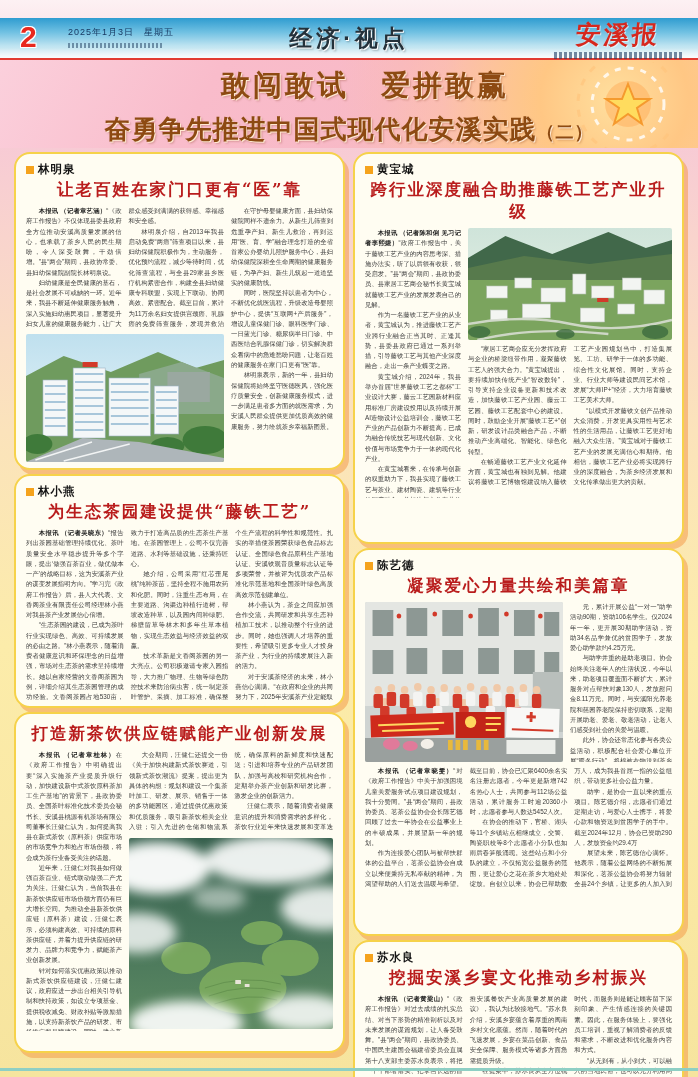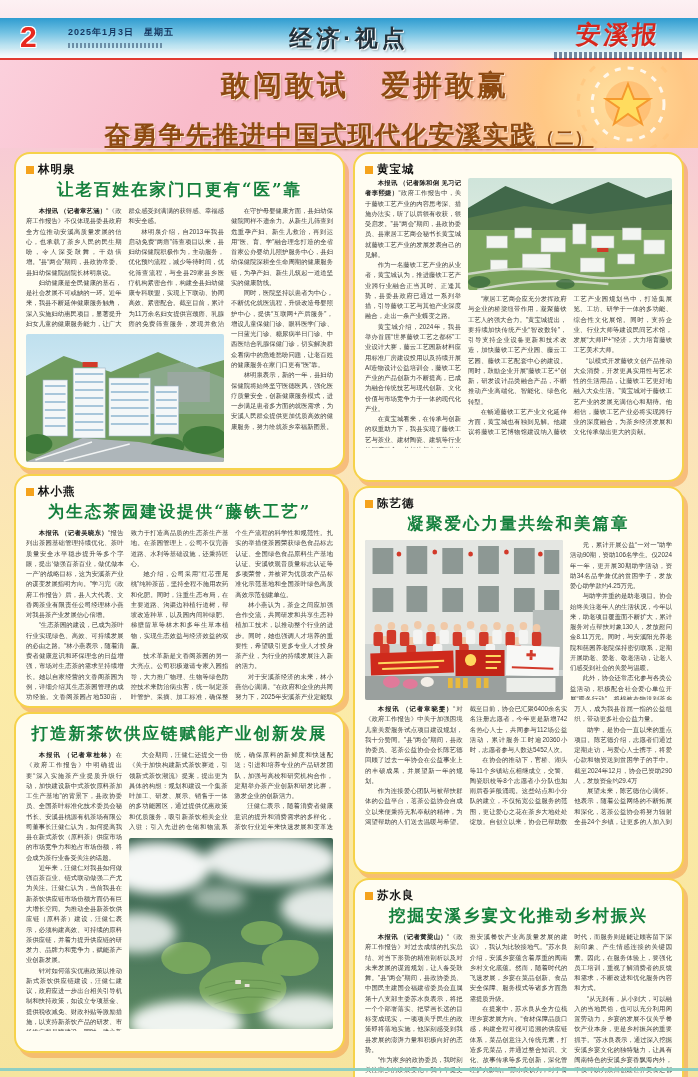--- a/index.html
+++ b/index.html
@@ -8,51 +8,51 @@
     background:linear-gradient(180deg,#fdf1f3 0%,#f9d6e0 6%,#f7c9d6 12%,#f9d4cd 22%,#fbe3bb 40%,#fcecaa 60%,#f9e7a2 85%,#f6e49e 100%);}
   
   .band{position:absolute;left:0;top:18px;width:698px;height:40px;
     background:linear-gradient(180deg,#2f9cd0 0%,#6fc0e2 35%,#bfe4f1 70%,#e8f4f6 100%);
     border-bottom:2px solid #e23b30;}
   .band:before{content:"";position:absolute;left:0;bottom:0;width:100%;height:10px;
     background:linear-gradient(180deg,rgba(255,255,255,0),rgba(255,255,255,.75));}
   .pagenum{position:absolute;left:20px;top:2px;font-size:30px;font-weight:bold;color:#e8281e;
     text-shadow:-1px -1px 0 #fff,1px -1px 0 #fff,-1px 1px 0 #fff,1px 1px 0 #fff;}
   .dateblock{position:absolute;left:68px;top:8px;}
-  .dateline{font-size:9px;font-weight:bold;color:#15355e;letter-spacing:1px;}
+  .dateline{font-size:9px;font-weight:normal;color:#15355e;letter-spacing:1px;}
   .urlstrip{margin-top:4px;width:96px;height:5px;opacity:.55;
     background:repeating-linear-gradient(90deg,#2a4a6a 0 2px,transparent 2px 4px);}
   .sectitle{position:absolute;left:0;top:5px;width:100%;text-align:center;
     font-size:23px;font-weight:bold;color:#24313a;letter-spacing:4px;
     text-shadow:1px 1px 0 #fff,2px 2px 2px rgba(0,0,0,.25);}
   .masthead{position:absolute;right:16px;top:0;text-align:center;}
   .mastname{font-family:"DejaVu Serif",serif;font-size:25px;font-weight:bold;color:#d6281e;
     transform:skewX(-6deg);letter-spacing:3px;text-shadow:1px 1px 0 rgba(255,255,255,.6);}
   .maststrip{margin-top:1px;width:128px;height:7px;opacity:.6;
     background:repeating-linear-gradient(90deg,#1d3b63 0 3px,transparent 3px 5px);}
   
   .banner{position:absolute;left:0;top:60px;width:698px;height:88px;
     background:radial-gradient(circle at 88% 45%,#ffdf9e 0%,#ffc784 12%,rgba(255,190,150,.35) 28%,rgba(255,255,255,0) 45%),
                linear-gradient(120deg,#fbd0dc 0%,#f9bccb 30%,#f8b9c6 55%,#fbc9b4 80%,#fcd6a8 100%);}
   .banner h1{margin:8px 0 0;text-align:center;font-size:29px;line-height:1.2;color:#8d4a12;
     letter-spacing:3px;text-shadow:1px 1px 0 #ffe9d2,2px 2px 2px rgba(120,40,0,.25);padding-left:32px;}
-  .banner h2{margin:18px 0 0;text-align:center;font-size:26px;line-height:1.15;color:#8d4a12;
-    letter-spacing:1px;text-shadow:1px 1px 0 #ffe9d2,2px 2px 2px rgba(120,40,0,.25);text-decoration:underline;}
+  .banner h2{margin:12px 0 0;text-align:center;font-size:26px;line-height:1.15;color:#8d4a12;
+    letter-spacing:1px;text-shadow:1px 1px 0 #ffe9d2,2px 2px 2px rgba(120,40,0,.25);}
   .banner .suffix{font-size:18px;}
   .stardeco{position:absolute;right:28px;top:2px;}
   
   .cards{position:absolute;left:14px;top:152px;width:670px;display:flex;gap:8px;}
   .colwrap{flex:1;display:flex;flex-direction:column;gap:4px;}
   .card{background:#fffdf2;border:2px solid #f6d24a;border-radius:16px;
     box-shadow:4px 5px 0 rgba(244,150,66,.5);padding:7px 10px;box-sizing:border-box;overflow:hidden;}
   .byline{display:flex;align-items:center;gap:4px;margin:1px 0 1px;}
   .bsq{width:8px;height:8px;background:#f5a31d;}
   .bname{font-size:11.5px;font-weight:bold;color:#151515;letter-spacing:1px;}
   .ahead{margin:2px 0 5px;text-align:center;font-family:"DejaVu Serif",serif;
-    font-size:16.5px;font-weight:bold;color:#15803d;letter-spacing:2px;}
+    font-size:16.5px;font-weight:bold;color:#b91c1c;letter-spacing:2px;}
   .txt{font-size:6.35px;line-height:1.62;color:#3b3b3b;text-align:justify;overflow:hidden;}
   .txt p{margin:0;text-indent:2em;}
   .txt b{color:#1c1c1c;}
   .twocol{column-count:2;column-gap:7px;}
   .threecol{column-count:3;column-gap:7px;}
   .row{display:flex;gap:7px;}
   .photo{display:block;width:100%;border-radius:2px;}
   .footline{position:absolute;left:0;bottom:6px;width:698px;height:3px;background:#8ecfc4;}
 </style>
 </head>
@@ -207,25 +207,26 @@
                 <ellipse cx="95" cy="60" rx="28" ry="12" opacity=".5"></ellipse>
               </g>
             </svg>
           </div>
         </div>
       </div>
     </div>
 
     <div class="colwrap">
 
-      <div class="card" style="height:330px">
+      <div class="card" style="height:392px">
         <div class="byline">
           <span class="bsq"></span>
           <span class="bname">黄宝城</span>
         </div>
+        <div class="ahead">跨行业深度融合助推藤铁工艺产业升级</div>
         <div class="row" style="height:270px">
           <div class="txt" style="width:32%;height:270px">
             <p><b>本报讯 （记者陈和俐 见习记者李熙婕）</b><span>“政府工作报告中，关于藤铁工艺产业的内容思考深、措施办法实，听了以后很有收获，很受启发。”县“两会”期间，县政协委员、县家居工艺商会秘书长黄宝城就藤铁工艺产业的发展发表自己的见解。</span></p>
             <p>作为一名藤铁工艺产业的从业者，黄宝城认为，推进藤铁工艺产业跨行业融合正当其时、正逢其势，县委县政府已通过一系列举措，引导藤铁工艺与其他产业深度融合，走出一条产业蝶变之路。</p>
             <p>黄宝城介绍，2024年，我县举办首届“世界藤铁工艺之都杯”工业设计大赛，藤云工艺园新材料应用标准厂房建设投用以及持续开展AI造物设计公益培训会，藤铁工艺产业的产品创新力不断提高，已成为融合传统技艺与现代创新、文化价值与市场竞争力于一体的现代化产业。</p>
             <p>在黄宝城看来，在传承与创新的双重助力下，我县实现了藤铁工艺与茶业、建材陶瓷、建筑等行业的深度融合，并加快与文化产业的融合，发展工业旅游观光、藤铁工艺衍生品等多种新业态。这些跨行业的渗透拓展，为打造藤铁家居工艺产业链、加快产业升级和提升影响力奠定坚实基础。</p>
           </div>
           <div style="width:68%;display:flex;flex-direction:column;gap:4px">
             <svg class="photo" style="height:112px" viewBox="0 0 218 112" preserveAspectRatio="none">
               <defs>

